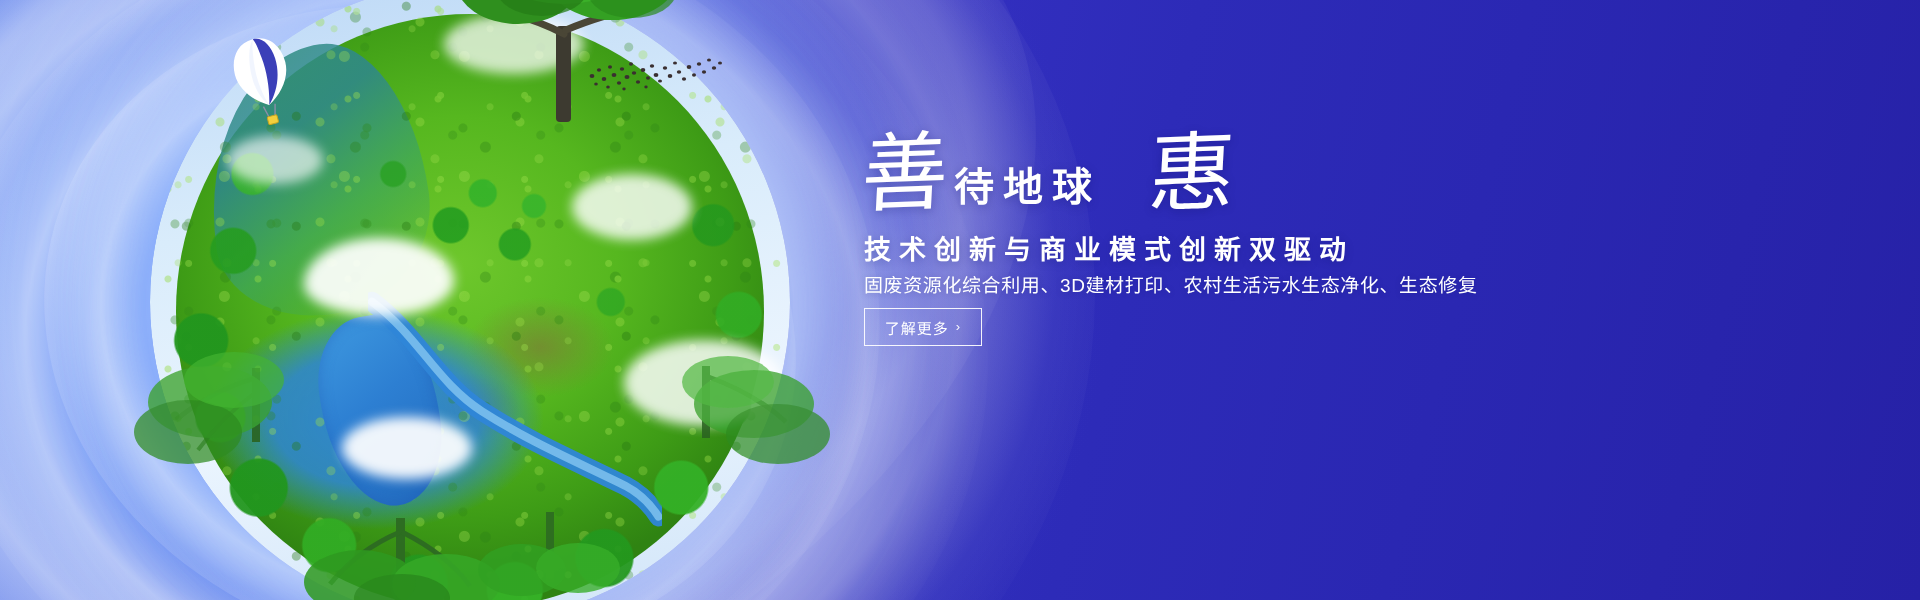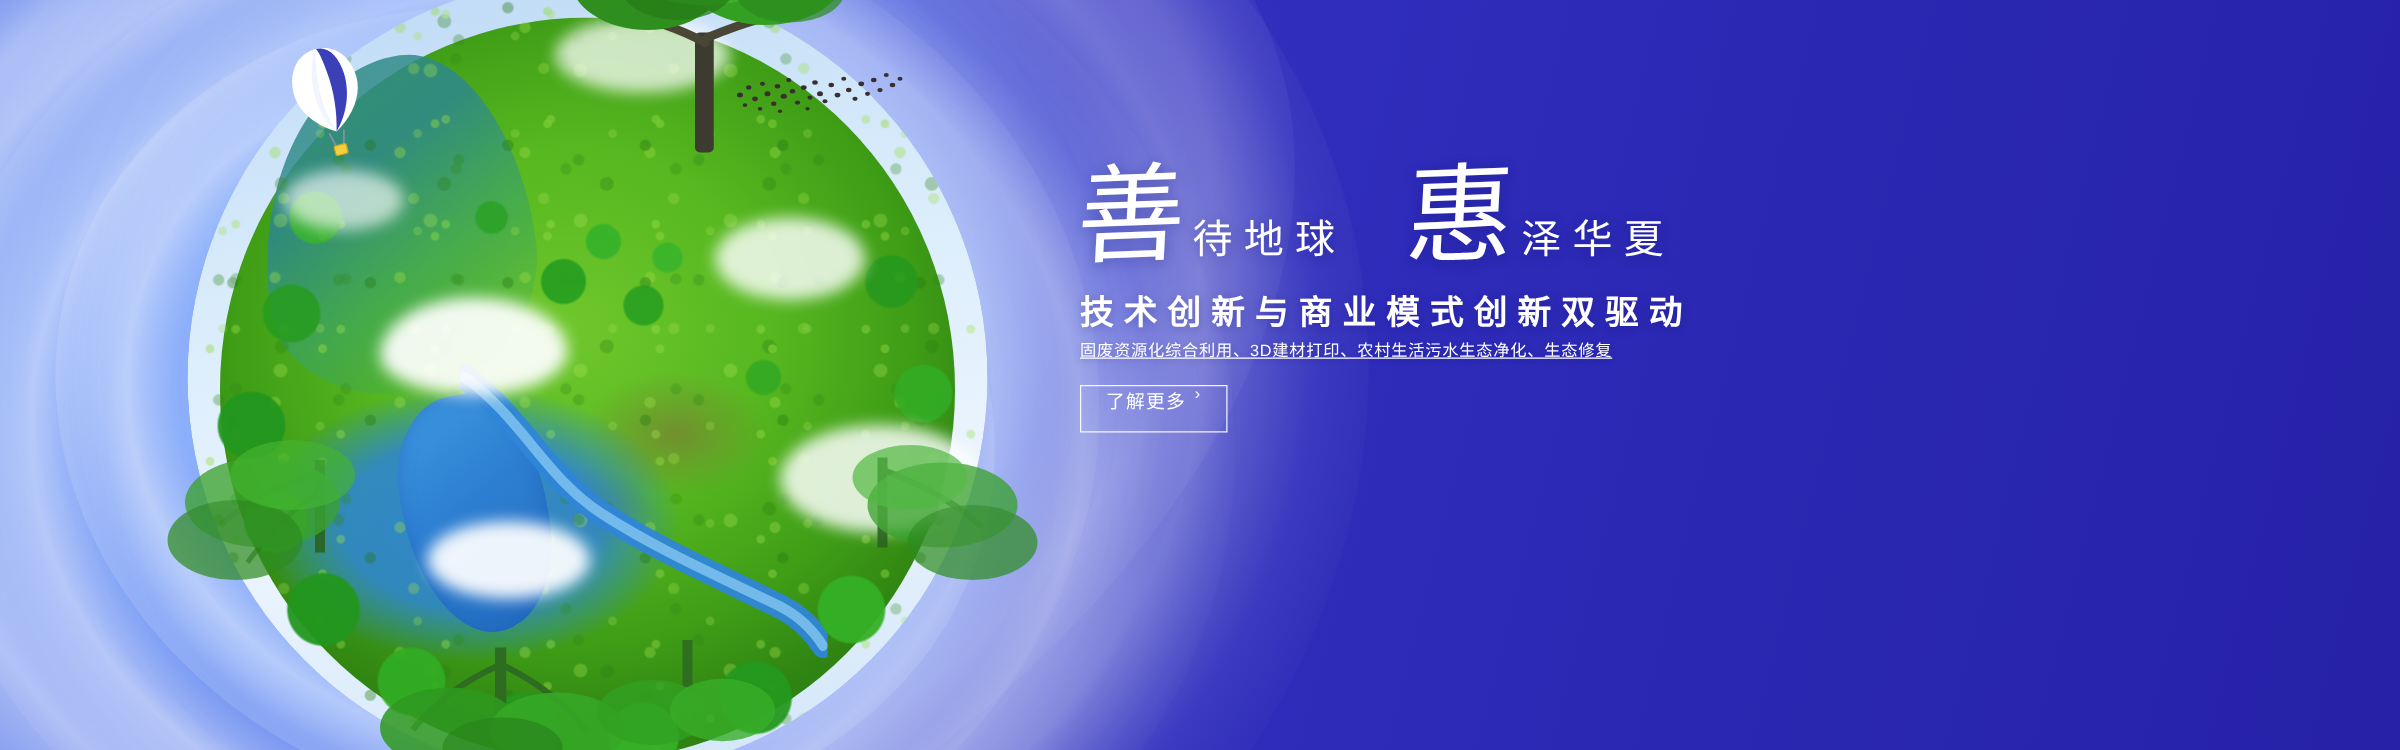--- a/index.html
+++ b/index.html
@@ -199,45 +199,44 @@
   .brush{
     font-family:"DejaVu Serif","Liberation Serif",serif;
     font-size:86px;line-height:.92;font-weight:400;
     letter-spacing:0;
     transform:skewX(-5deg) rotate(-2deg);
     padding-right:6px;
     display:inline-block;
   }
   .plain{
     font-family:"DejaVu Serif","Liberation Serif",serif;
-    font-size:32px;line-height:1;letter-spacing:9px;font-weight:400;
+    font-size:40px;line-height:1;letter-spacing:9px;font-weight:700;
     position:relative;top:-6px;
   }
   .gap{display:inline-block;width:48px;}
 
   .subtitle{
     position:absolute;left:2px;top:228px;
     font-size:27px;letter-spacing:8px;font-weight:700;
     text-shadow:0 2px 8px rgba(10,16,90,.25);
     white-space:nowrap;
   }
   .desc{
     position:absolute;left:2px;top:270px;
-    font-size:13px;letter-spacing:.6px;font-weight:400;
+    font-size:19px;letter-spacing:.6px;font-weight:400;
     text-shadow:0 1px 6px rgba(10,16,90,.22);
     white-space:nowrap;
-    text-decoration:underline;
   }
 
   .cta{
     position:absolute;left:2px;top:308px;
     width:116px;height:36px;
     border:1px solid rgba(255,255,255,.92);
     background:transparent;color:#fff;
-    display:flex;justify-content:center;gap:7px;
+    display:flex;align-items:center;justify-content:center;gap:7px;
     font-size:15px;letter-spacing:1px;cursor:pointer;
     font-family:"Liberation Sans","DejaVu Sans",sans-serif;
   }
   .cta .chev{font-size:13px;line-height:1;opacity:.95;transform:translateY(-1px);}
 </style>
 </head>
 <body>
 
 <div class="banner">
 
@@ -382,21 +381,20 @@
     </svg>
   </div>
 
   <div class="copy">
 
     <div class="headline">
       <span class="brush">善</span>
       <span class="plain">待地球</span>
       <span class="gap"></span>
       <span class="brush">惠</span>
-      <span class="plain">泽华夏</span>
     </div>
 
     <div class="subtitle">技术创新与商业模式创新双驱动</div>
 
     <div class="desc">固废资源化综合利用、3D建材打印、农村生活污水生态净化、生态修复</div>
 
     <div class="cta">
       <span>了解更多</span>
       <span class="chev">›</span>
     </div>

